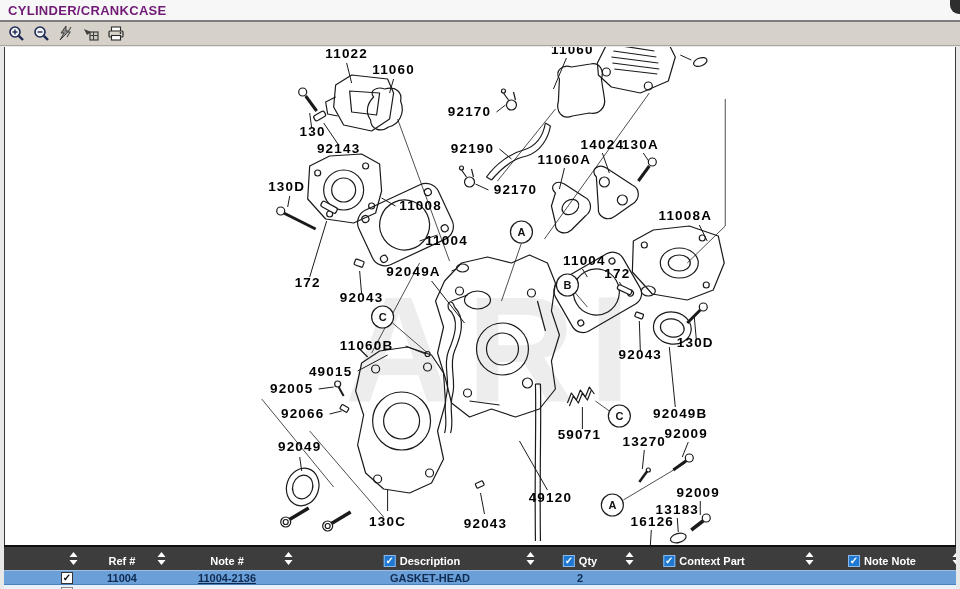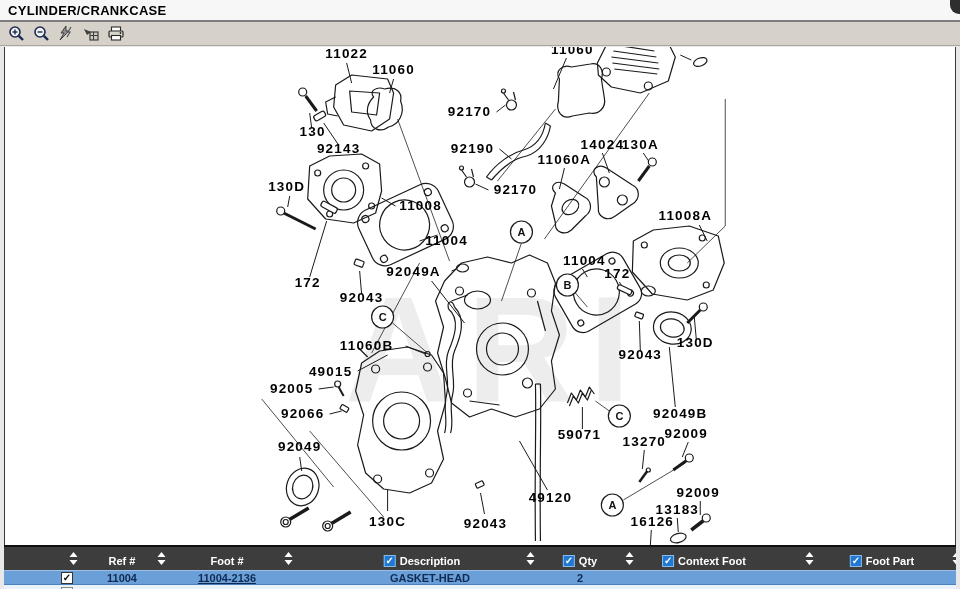--- a/index.html
+++ b/index.html
@@ -3,21 +3,21 @@
 <meta charset="utf-8">
 <style>
   html,body{margin:0;padding:0;}
   body{width:960px;height:589px;position:relative;background:#e8e8e8;overflow:hidden;
        font-family:"Liberation Sans", sans-serif;}
   .window{position:absolute;inset:0;}
 
   
   .titlebar{position:absolute;left:0;right:0;top:0;height:20px;background:#f7f7f7;
             border-bottom:2px solid #7d7d7d;display:flex;align-items:center;}
-  .titlebar .title{font-size:13px;font-weight:bold;color:#000000;padding-left:8px;letter-spacing:.3px;}
+  .titlebar .title{font-size:13px;font-weight:bold;color:#701a75;padding-left:8px;letter-spacing:.3px;}
   .corner-blob{position:absolute;right:0;top:0;width:10px;height:14px;background:#2e2e2e;
                border-radius:0 0 0 9px;}
 
   
   .toolbar{position:absolute;left:0;right:0;top:22px;height:24px;background:#d6d2ca;
            border-bottom:1px solid #aaa69e;display:flex;align-items:center;gap:7px;padding-left:7px;box-sizing:border-box;}
   .tbtn{width:18px;height:18px;display:flex;align-items:center;justify-content:center;cursor:pointer;}
 
   
   .diagram{position:absolute;left:4px;right:4px;top:47px;height:498px;background:#fff;
@@ -381,37 +381,37 @@
         <span class="sort" style="left: 158px;"></span>
         <span class="sort" style="left: 285px;"></span>
         <span class="sort" style="left: 527px;"></span>
         <span class="sort" style="left: 626px;"></span>
         <span class="sort" style="left: 806px;"></span>
         <span class="sort" style="left: 953px;"></span>
         <span class="hcell" style="left: 118px;">
           <span>Ref #</span>
         </span>
         <span class="hcell" style="left: 223px;">
-          <span>Foot #</span>
+          <span>Note #</span>
         </span>
         <span class="hcell" style="left: 418px;">
           <span class="hcheck">✓</span>
           <span>Description</span>
         </span>
         <span class="hcell" style="left: 576px;">
           <span class="hcheck">✓</span>
           <span>Qty</span>
         </span>
         <span class="hcell" style="left: 700px;">
           <span class="hcheck">✓</span>
-          <span>Context Foot</span>
+          <span>Context Part</span>
         </span>
         <span class="hcell" style="left: 878px;">
           <span class="hcheck">✓</span>
-          <span>Foot Part</span>
+          <span>Note Note</span>
         </span>
       </div>
     <div class="trow" id="trow">
         <span class="rcheck">✓</span>
         <span class="rcell" style="left: 118px;">11004</span>
         <span class="rcell" style="left: 223px; text-decoration: underline;">11004-2136</span>
         <span class="rcell" style="left: 426px;">GASKET-HEAD</span>
         <span class="rcell" style="left: 576px;">2</span>
       </div>
     <div class="partialrow">

